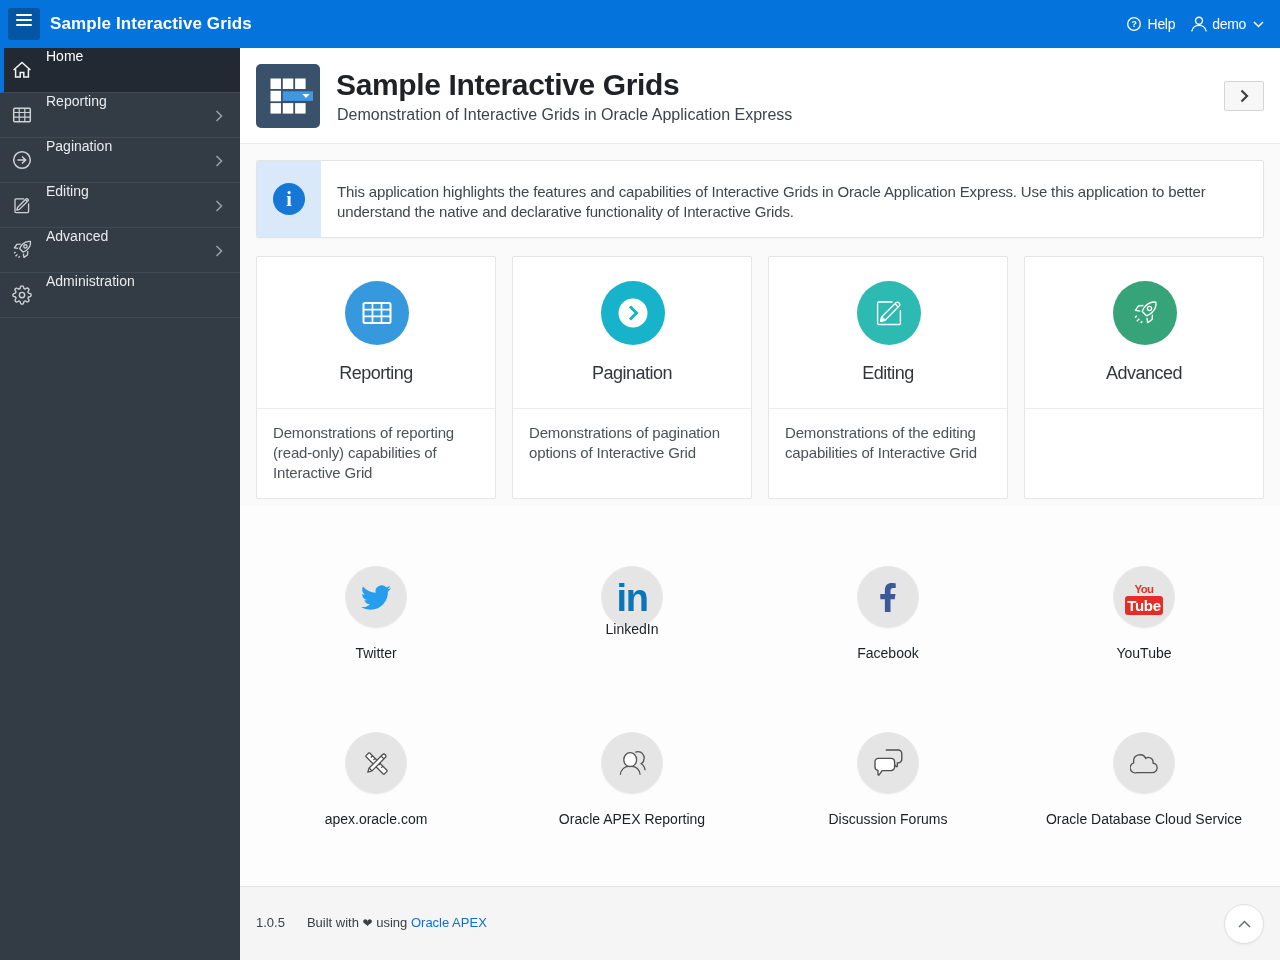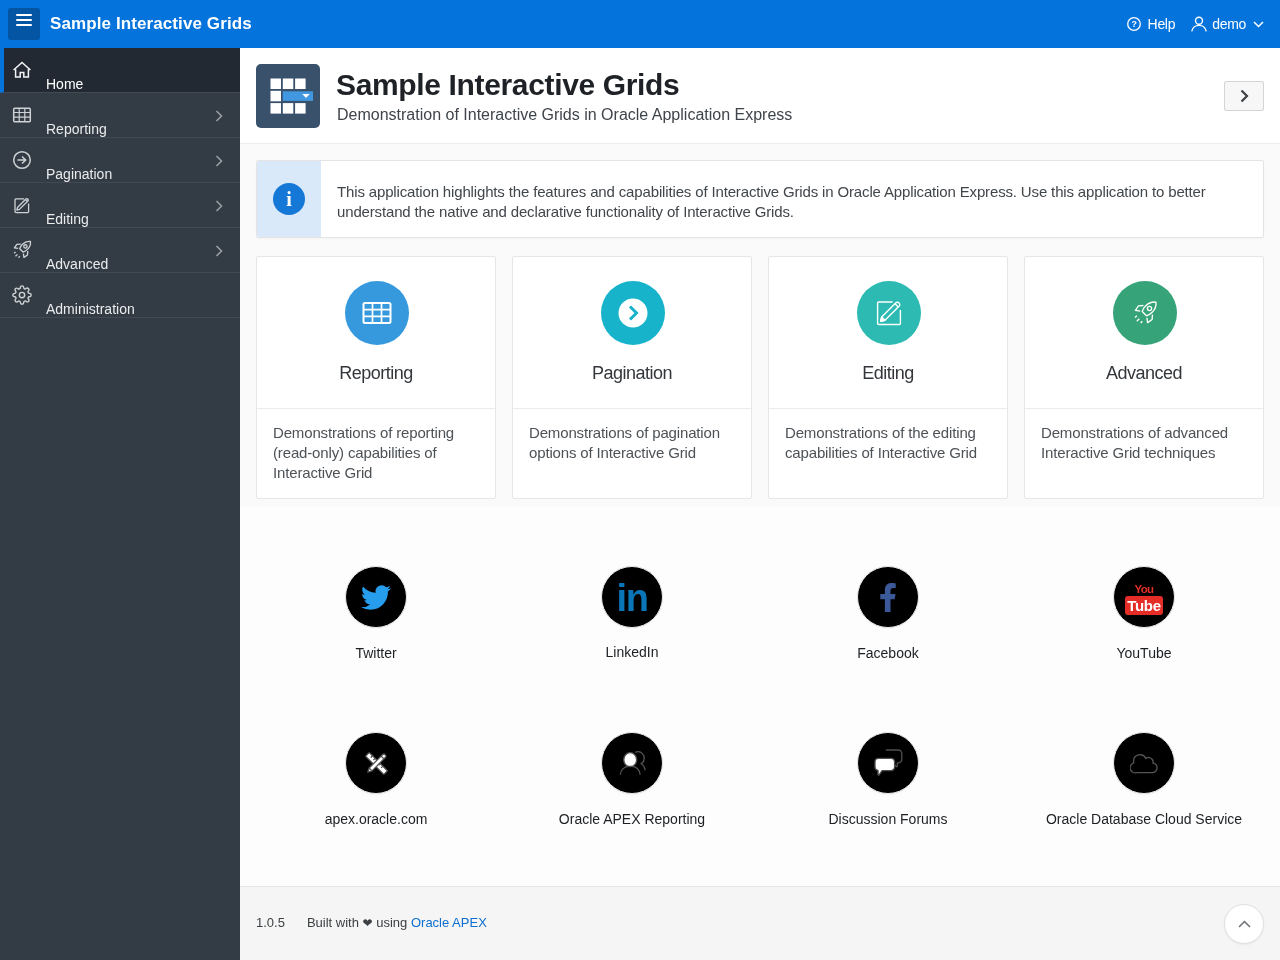--- a/index.html
+++ b/index.html
@@ -5,21 +5,21 @@
   * { margin:0; padding:0; box-sizing:border-box; }
   html,body { width:1280px; height:960px; font-family:"Liberation Sans", sans-serif; background:#fafafa; overflow:hidden; }
   
   .topbar { position:absolute; left:0; top:0; width:1280px; height:48px; background:#0474dc; }
   .navbtn { position:absolute; left:8px; top:8px; width:32px; height:32px; background:#0455a4; border-radius:3px; }
   .navbtn .bar { position:absolute; left:8px; width:16px; height:2px; background:#fff; border-radius:1px; }
   .apptitle { position:absolute; left:50px; top:0; height:48px; line-height:48px; color:#fff; font-size:17px; font-weight:700; letter-spacing:0.1px; }
   .tbright { position:absolute; right:16px; top:0; height:48px; display:flex; align-items:center; color:#fff; font-size:14px; letter-spacing:-0.3px; }
   
   .sidebar { position:absolute; left:0; top:48px; width:240px; height:912px; background:#333c44; }
-  .sitem { position:relative; height:45px; display:flex; align-items:flex-end; border-bottom:1px solid #414a52; color:#e9ebed; font-size:14px; }
+  .sitem { position:relative; height:45px; display:flex; align-items:flex-start; border-bottom:1px solid #414a52; color:#e9ebed; font-size:14px; }
   .sitem .icon { position:absolute; left:12px; top:12px; width:20px; height:20px; }
   .sitem .lbl { margin-left:46px; }
   .sitem .chev { position:absolute; right:17px; top:17px; }
   .sitem.active { background:#232932; border-left:4px solid #0474dc; color:#ffffff; }
   .sitem.active .lbl { margin-left:42px; }
   .sitem.active .icon { left:8px; }
   
   .hero { position:absolute; left:240px; top:48px; width:1040px; height:96px; background:#fff; border-bottom:1px solid #ededed; }
   .appicon { position:absolute; left:256px; top:64px; }
   .h1 { position:absolute; left:336px; top:68px; font-size:30px; font-weight:700; color:#1e2125; letter-spacing:-0.35px; }
@@ -30,21 +30,21 @@
   .infostrip { position:absolute; left:0; top:0; width:64px; height:76px; background:#d9e9f9; border-radius:2px 0 0 2px; }
   .infocircle { position:absolute; left:16px; top:22px; width:32px; height:32px; border-radius:50%; background:#1577d6; color:#fff; text-align:center; font-family:"Liberation Serif", serif; font-weight:700; font-size:20px; line-height:32px; }
   .infotext { position:absolute; left:80px; top:20.5px; font-size:15px; letter-spacing:-0.15px; line-height:20px; color:#41464b; white-space:nowrap; }
   
   .card { position:absolute; top:256px; width:240px; height:243px; background:#fff; border:1px solid #e6e6e6; border-radius:2px; }
   .ccircle { position:absolute; left:88px; top:24px; width:64px; height:64px; border-radius:50%; display:flex; align-items:center; justify-content:center; }
   .ctitle { position:absolute; left:0; top:106px; width:100%; text-align:center; font-size:18px; font-weight:400; color:#33373b; letter-spacing:-0.5px; }
   .cdivide { position:absolute; left:0; top:151px; width:100%; border-top:1px solid #ececec; }
   .cbody { position:absolute; left:16px; top:166px; width:230px; font-size:15px; line-height:20px; color:#4d5257; letter-spacing:-0.15px; white-space:nowrap; }
   
-  .scircle { position:absolute; width:62px; height:62px; background:#000000; border:1px solid #e9e9e9; border-radius:50%; display:flex; align-items:center; justify-content:center; box-shadow:0 1px 2px rgba(0,0,0,0.03); }
+  .scircle { position:absolute; width:62px; height:62px; background:#e5e5e5; border:1px solid #e9e9e9; border-radius:50%; display:flex; align-items:center; justify-content:center; box-shadow:0 1px 2px rgba(0,0,0,0.03); }
   .slabel { position:absolute; width:240px; text-align:center; font-size:14px; color:#1c1f23; }
   
   .footer { position:absolute; left:240px; top:886px; width:1040px; height:74px; background:#f5f5f5; border-top:1px solid #e5e5e5; }
   .ftext { position:absolute; left:256px; top:915px; font-size:13px; color:#3c4043; }
   .fbtn { position:absolute; left:1224px; top:904px; width:40px; height:40px; background:#fff; border:1px solid #e0e0e0; border-radius:50%; display:flex; align-items:center; justify-content:center; box-shadow:0 1px 2px rgba(0,0,0,0.05); }
   a.lnk { color:#0c6fd1; text-decoration:none; }
 </style>
 </head>
 <body>
 
@@ -207,35 +207,34 @@
         <g fill="none" stroke="#fff" stroke-width="1.35" stroke-linejoin="round">
           <path d="M25.9 4.1c.4 2.9-.7 7.2-3.7 10.2-1.6 1.6-3.7 2.9-5.7 3.5l-4.3-4.3c.6-2 1.9-4.1 3.5-5.7 3-3 7.3-4.1 10.2-3.7z"></path>
           <circle cx="19.5" cy="10.5" r="2.1"></circle>
           <path d="M13.4 7.5l-4.9.4-3.1 4.5 4.8.7M22.5 16.6l-.4 4.9-4.5 3.1-.7-4.8"></path>
           <path d="M9.3 20.7l-2.5 2.5M12.3 23.2l-1.7 1.7M6.8 17.7l-1.7 1.7"></path>
         </g>
       </svg>
   </div>
   <div class="ctitle">Advanced</div>
   <div class="cdivide"></div>
-  <div class="cbody">Demonstrations of advanced<br>Interactive Grid techniques</div>
 </div>
 
 <div style="position:absolute; left:240px; top:506px; width:1040px; height:380px; background:#fdfdfd;"></div>
 
 <div class="scircle" style="left:345px; top:566px">
   <svg width="30" height="25" viewBox="0 0 24 20">
       <path d="M23.953 2.57a10 10 0 0 1-2.825.775A4.958 4.958 0 0 0 23.29.622c-.951.555-2.005.959-3.127 1.184A4.92 4.92 0 0 0 11.78 6.29 13.94 13.94 0 0 1 1.64 1.162a4.822 4.822 0 0 0-.666 2.475c0 1.71.87 3.213 2.188 4.096a4.904 4.904 0 0 1-2.228-.616v.06a4.923 4.923 0 0 0 3.946 4.827 4.996 4.996 0 0 1-2.212.085 4.936 4.936 0 0 0 4.604 3.417A9.867 9.867 0 0 1 0 17.611a13.995 13.995 0 0 0 7.557 2.209c9.053 0 13.998-7.496 13.998-13.985 0-.21 0-.42-.015-.63A9.935 9.935 0 0 0 24 2.59z" fill="#269ded"></path>
     </svg>
 </div>
 <div class="slabel" style="left:256px; top:645px">Twitter</div>
 <div class="scircle" style="left:601px; top:566px">
   <div style="font-size:38px; font-weight:700; color:#0b76b7; letter-spacing:-1.5px; margin-top:3px">in</div>
 </div>
-<div class="slabel" style="left:512px; top:644px">LinkedIn</div>
+<div class="slabel" style="left:512px; top:621px">LinkedIn</div>
 <div class="scircle" style="left:857px; top:566px">
   <svg width="18" height="29" viewBox="0 0 320 512">
       <path d="M279.14 288l14.22-92.66h-88.91v-60.13c0-25.35 12.42-50.06 52.24-50.06h40.42V6.26S260.43 0 225.36 0c-73.22 0-121.08 44.38-121.08 124.72v70.62H22.89V288h81.39v224h100.17V288z" fill="#3b5998"></path>
     </svg>
 </div>
 <div class="slabel" style="left:768px; top:645px">Facebook</div>
 <div class="scircle" style="left:1113px; top:566px">
   <div style="text-align:center; line-height:1; margin-top:5px">
     <div style="font-size:11.5px; font-weight:700; color:#e52d27; letter-spacing:-0.6px">You</div>
     <div style="font-size:15px; font-weight:700; color:#fff; background:#e52d27; border-radius:3px; padding:2px 2px 2.5px; margin-top:0.5px; letter-spacing:-0.3px">Tube</div>

